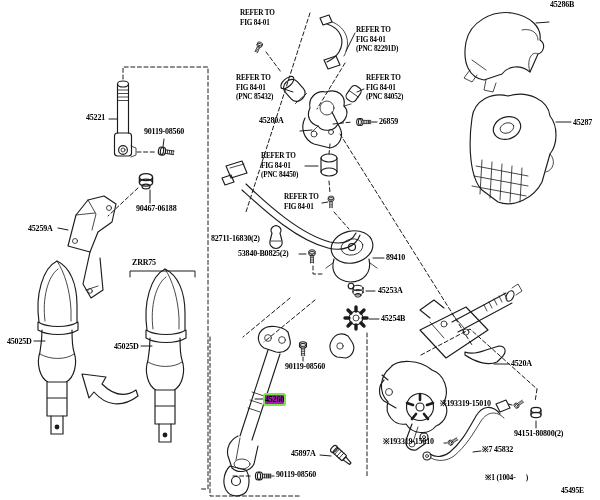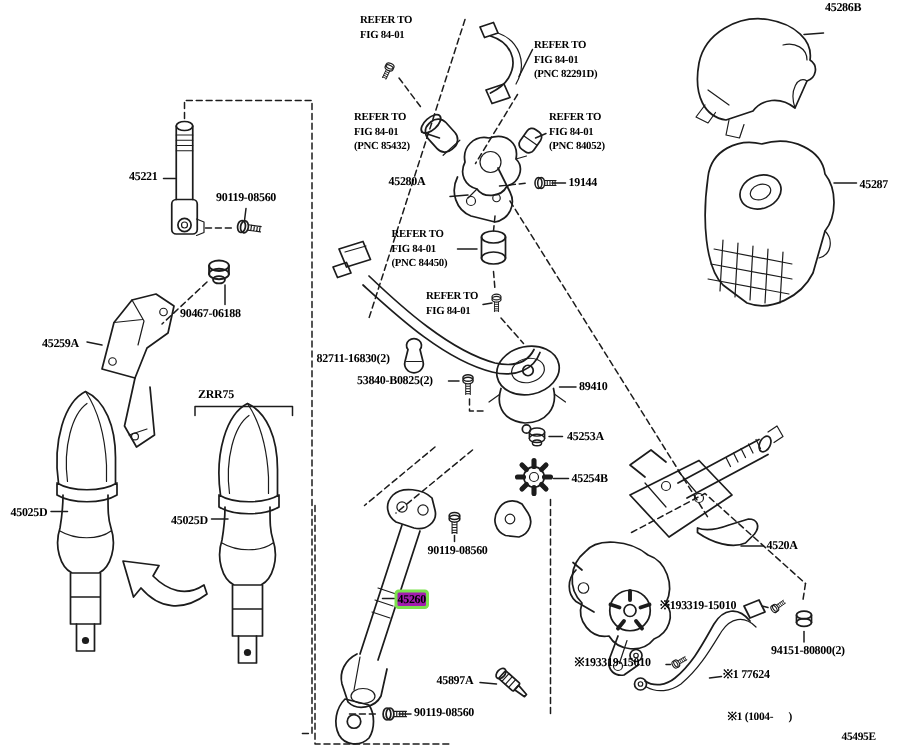--- a/index.html
+++ b/index.html
@@ -290,39 +290,39 @@
 FIG 84-01
 (PNC 84052)</div>
   <div class="lbl refer" style="left:261px;top:152px">REFER TO
 FIG 84-01
 (PNC 84450)</div>
   <div class="lbl refer" style="left:284px;top:193px">REFER TO
 FIG 84-01</div>
 
   <div class="lbl" style="left:86px;top:113px">45221</div>
   <div class="lbl" style="left:144px;top:127px">90119-08560</div>
-  <div class="lbl" style="left:120px;top:204px">90467-06188</div>
+  <div class="lbl" style="left:136px;top:204px">90467-06188</div>
   <div class="lbl" style="left:28px;top:224px">45259A</div>
   <div class="lbl" style="left:132px;top:258px">ZRR75</div>
   <div class="lbl" style="left:7px;top:337px">45025D</div>
   <div class="lbl" style="left:114px;top:342px">45025D</div>
   <div class="lbl" style="left:550px;top:0">45286B</div>
   <div class="lbl" style="left:573px;top:118px">45287</div>
   <div class="lbl" style="left:259px;top:116px">45280A</div>
-  <div class="lbl" style="left:379px;top:117px">19144</div>
+  <div class="lbl" style="left:379px;top:117px">26859</div>
   <div class="lbl" style="left:211px;top:234px">82711-16830(2)</div>
   <div class="lbl" style="left:238px;top:249px">53840-B0825(2)</div>
   <div class="lbl" style="left:386px;top:253px">89410</div>
   <div class="lbl" style="left:378px;top:286px">45253A</div>
   <div class="lbl" style="left:381px;top:314px">45254B</div>
   <div class="lbl" style="left:285px;top:362px">90119-08560</div>
   <div class="lbl hl" style="left:265px;top:395px">45260</div>
   <div class="lbl" style="left:511px;top:359px">4520A</div>
   <div class="lbl" style="left:440px;top:399px">※193319-15010</div>
   <div class="lbl" style="left:514px;top:429px">94151-80800(2)</div>
   <div class="lbl" style="left:383px;top:437px">※193319-15010</div>
-  <div class="lbl" style="left:482px;top:445px">※1 77624</div>
+  <div class="lbl" style="left:482px;top:445px">※7 45832</div>
   <div class="lbl" style="left:291px;top:449px">45897A</div>
   <div class="lbl" style="left:276px;top:470px">90119-08560</div>
 
   <div class="lbl sm" style="left:485px;top:473px">※1 (1004-      )</div>
   <div class="lbl sm" style="left:561px;top:486px">45495E</div>
 </div>
 
 </body></html>

